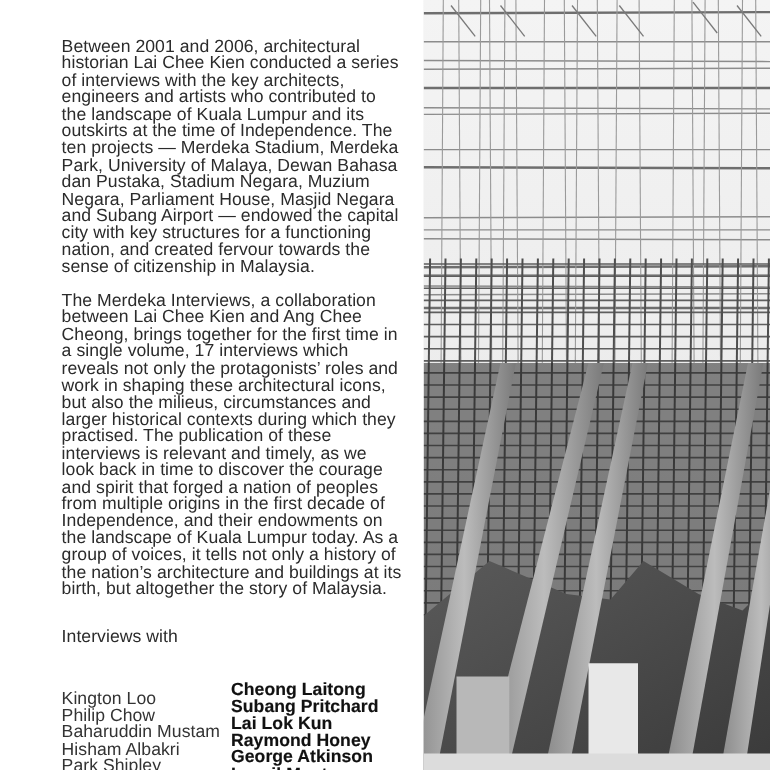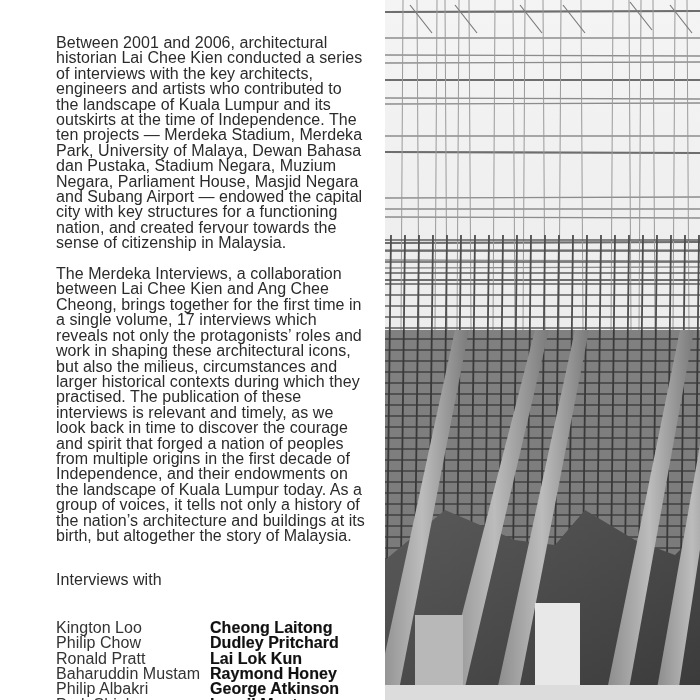--- a/index.html
+++ b/index.html
@@ -69,28 +69,27 @@
   <p class="para">The Merdeka Interviews, a collaboration between Lai Chee Kien and Ang Chee Cheong, brings together for the first time in a single volume, 17 interviews which reveals not only the protagonists’ roles and work in shaping these architectural icons, but also the milieus, circumstances and larger historical contexts during which they practised. The publication of these interviews is relevant and timely, as we look back in time to discover the courage and spirit that forged a nation of peoples from multiple origins in the first decade of Independence, and their endowments on the landscape of Kuala Lumpur today. As a group of voices, it tells not only a history of the nation’s architecture and buildings at its birth, but altogether the story of Malaysia.</p>
 
   <div class="interviews-heading">
     <div>Interviews with</div>
   </div>
 
   <div class="names">
     <div class="names-col left">
       <span>Kington Loo</span>
       <span>Philip Chow</span>
-      <span>Ronald Pratt</span>
       <span>Baharuddin Mustam</span>
-      <span>Philip Albakri</span>
+      <span>Hisham Albakri</span>
       <span>Park Shipley</span>
     </div>
     <div class="names-col right">
       <span>Cheong Laitong</span>
-      <span>Dudley Pritchard</span>
+      <span>Subang Pritchard</span>
       <span>Lai Lok Kun</span>
       <span>Raymond Honey</span>
       <span>George Atkinson</span>
       <span>Ismail Mustam</span>
     </div>
   </div>
 </div>
 
 <div class="photo" role="img" aria-label="Black-and-white photograph of building construction with scaffolding and slanted concrete columns">
   <svg id="photo-svg" width="315" height="700" viewBox="0 0 315 700" xmlns="http://www.w3.org/2000/svg">

